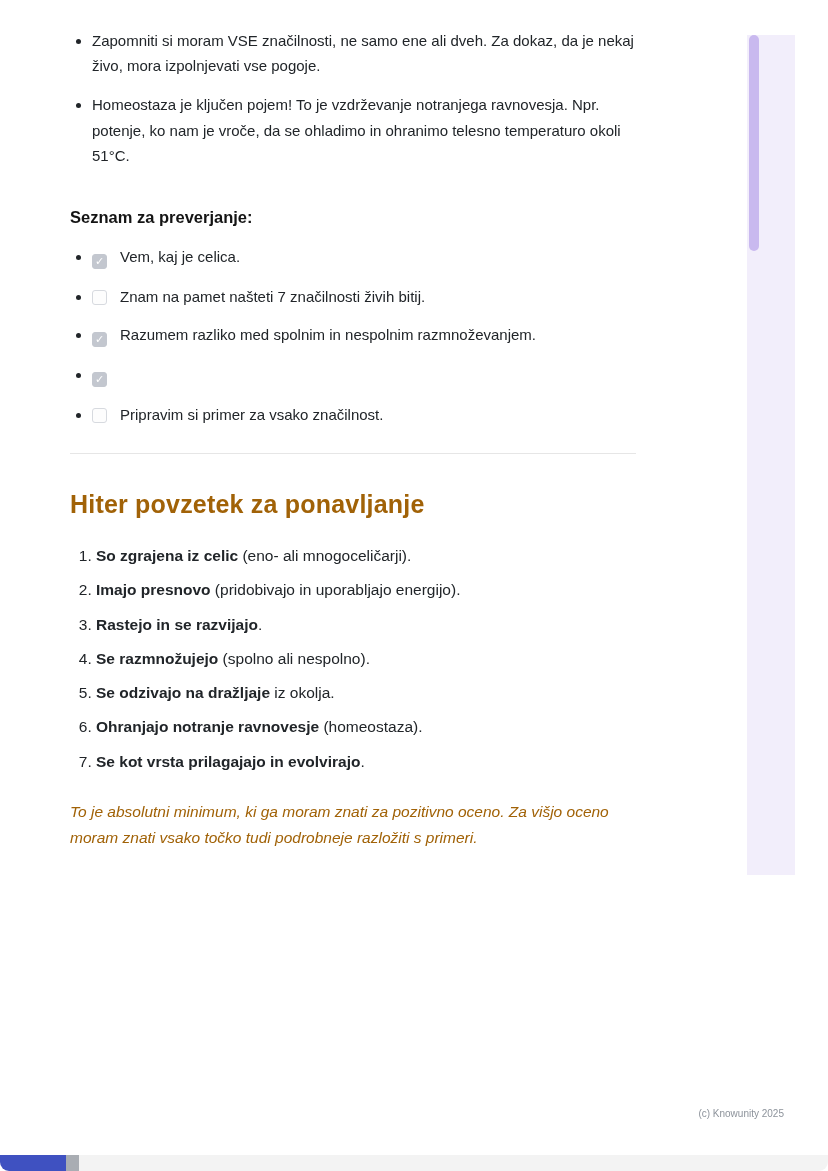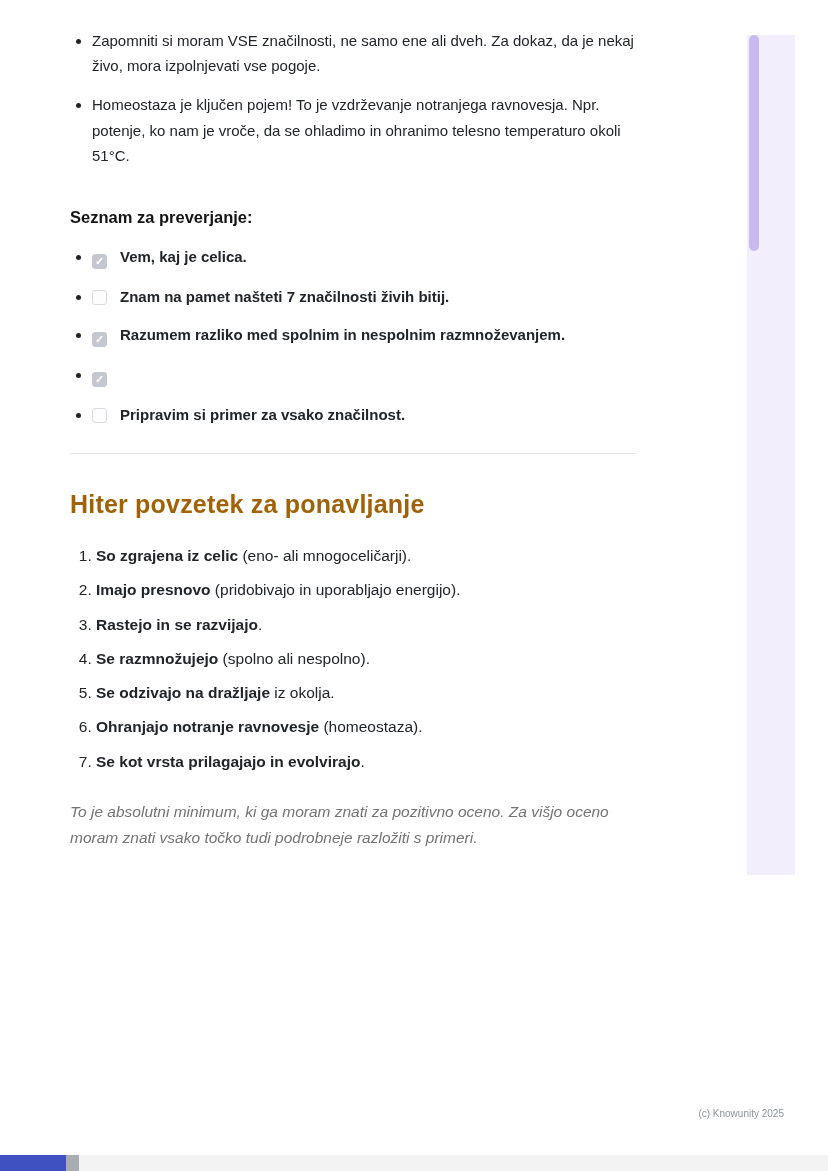--- a/index.html
+++ b/index.html
@@ -5,20 +5,21 @@
   * { box-sizing: border-box; }
   html, body { margin: 0; padding: 0; background: #ffffff; }
   .page {
     position: relative;
     width: 828px;
     height: 1171px;
     background: #ffffff;
     font-family: "Liberation Sans", sans-serif;
     color: #212529;
     overflow: hidden;
+    border-radius: 9px;
   }
   .content {
     position: absolute;
     left: 70px;
     top: 28px;
     width: 566px;
   }
   ul.intro-list {
     margin: 0;
     padding-left: 22px;
@@ -33,21 +34,20 @@
   .check-title {
     font-size: 16.5px;
     font-weight: 700;
     color: #141414;
     margin: 40px 0 20px 0;
   }
   ul.checklist {
     margin: 0;
     padding-left: 22px;
     list-style: disc;
-    font-weight: bold;
   }
   ul.checklist li {
     font-size: 15px;
     margin-bottom: 18px;
     line-height: 1.35;
   }
   .checkbox {
     display: inline-flex;
     align-items: center;
     justify-content: center;
@@ -93,21 +93,21 @@
     font-size: 15.5px;
     line-height: 1.5;
     margin-bottom: 11px;
     color: #212529;
   }
   ol.summary-list li .bold-part { font-weight: 700; }
   .note {
     font-style: italic;
     font-size: 15.5px;
     line-height: 1.68;
-    color: #737373;
+    color: #a16207;
     margin: 26px 0 0 0;
   }
   .copyright {
     position: absolute;
     right: 44px;
     bottom: 52px;
     font-size: 10px;
     color: #8d939b;
   }
   .scroll-track {

